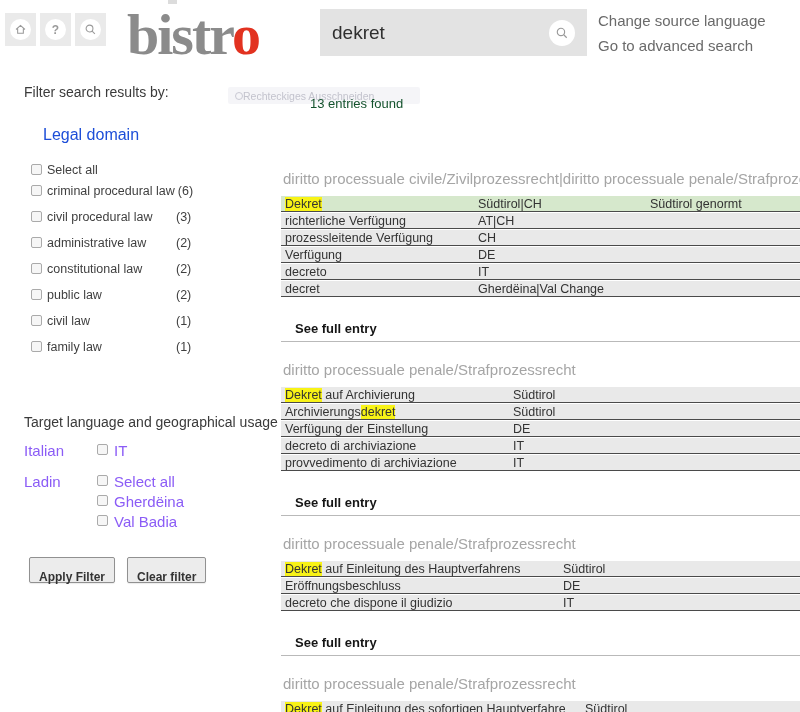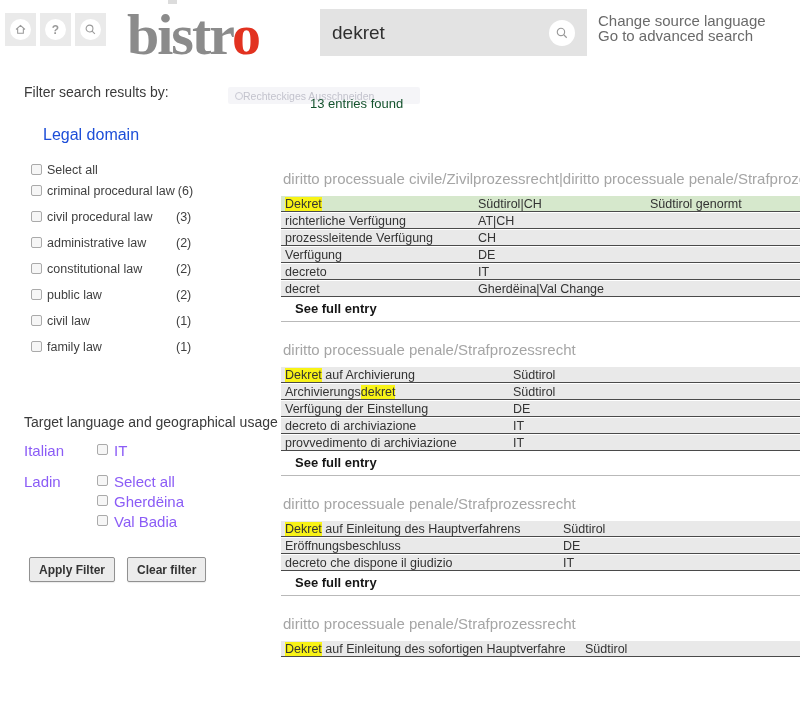--- a/index.html
+++ b/index.html
@@ -26,21 +26,21 @@
   .logo{position:absolute;left:127px;top:0;height:70px;line-height:70px;
     font-family:"Liberation Serif","DejaVu Serif",serif;font-weight:bold;
     font-size:58px;color:#8b8b8b;letter-spacing:-2px;cursor:pointer;}
   .logo .o{color:var(--accent);}
   .searchbox{position:absolute;left:320px;top:9px;width:267px;height:47px;background:#e3e3e3;}
   .searchbox input{position:absolute;inset:0;width:100%;height:100%;border:0;background:transparent;
     font-family:"Liberation Sans",sans-serif;font-size:19px;color:#2f2f2f;
     padding:0 44px 0 12px;outline:none;}
   .search-btn{position:absolute;right:12px;top:11px;width:26px;height:26px;background:#fff;
     border-radius:50%;display:flex;align-items:center;justify-content:center;cursor:pointer;}
-  .hlinks{position:absolute;left:598px;top:13px;display:flex;flex-direction:column;}
+  .hlinks{position:absolute;left:598px;top:13px;display:flex;flex-direction:column;gap:10px;}
   .hlinks a{font-size:15px;color:#6a6a6a;line-height:15px;text-decoration:none;cursor:pointer;white-space:nowrap;}
   
   .ghost{position:absolute;left:228px;top:87px;width:192px;height:17px;
     background:rgba(243,243,247,0.85);border-radius:2px;display:flex;align-items:center;
     padding-left:7px;font-size:10.5px;color:#c3c3cd;z-index:1;}
   .ghost-circle{width:8px;height:8px;border:1px solid #c9c9d3;border-radius:50%;flex:none;}
   
   .sidebar{position:absolute;left:0;top:70px;width:281px;height:642px;background:#fff;}
   .sb-title{position:absolute;left:24px;top:14px;font-size:14px;color:#3a3a3a;}
   .ld-title{position:absolute;left:43px;top:56px;font-size:16px;color:#1d4ed8;}
@@ -55,40 +55,40 @@
   .tg-row{position:relative;height:20px;font-size:15px;color:#8b5cf6;line-height:15px;}
   .row-italian{position:absolute;left:24px;top:373px;width:240px;}
   .ladin-block{position:absolute;left:24px;top:404px;width:240px;}
   .tg-label{position:absolute;left:0;top:0;}
   .tg-cb{position:absolute;left:73px;top:1px;width:11px;height:11px;background:#f6f6f6;
     border:1px solid #aaa;border-radius:2px;cursor:pointer;}
   .tg-opt{position:absolute;left:90px;top:0;white-space:nowrap;}
   .sb-buttons{position:absolute;left:29px;top:487px;display:flex;gap:12px;}
   .sb-buttons button{height:25px;font-family:"Liberation Sans",sans-serif;font-size:12px;font-weight:600;
     color:#333;background:#ececec;border:1px solid #919191;border-radius:2px;
-    padding:4px 9px;cursor:pointer;box-shadow:0 1px 1px rgba(0,0,0,0.08);}
+    padding:12px 9px;cursor:pointer;box-shadow:0 1px 1px rgba(0,0,0,0.08);}
   
   .main{position:absolute;left:281px;top:70px;width:519px;height:642px;overflow:hidden;z-index:2;}
   .summary{position:absolute;left:29px;top:26px;font-size:13px;color:#14532d;}
   .groups{position:absolute;left:0;top:100px;width:519px;}
   .group-domain{margin:0 0 8px 2px;font-size:15px;line-height:18px;color:#a5a5a5;
     white-space:nowrap;overflow:hidden;}
   .trow{display:flex;height:16px;line-height:16px;font-size:12.5px;color:#333;
     background:var(--rowgray);border-bottom:1px solid #4a4a4a;margin-bottom:1px;padding-left:4px;}
   .trow.green{background:var(--green);}
   .term{white-space:nowrap;overflow:hidden;flex:none;}
   .lang{white-space:nowrap;flex:none;margin-left:20px;}
   .note{white-space:nowrap;}
   .g1 .term{width:173px}.g1 .lang{width:172px}
   .g2 .term{width:208px}
   .g3 .term{width:258px}
   .g4 .term{width:280px}
   .hl{background:var(--hl);}
   .hl:empty{display:none;}
-  .sfe{display:inline-block;margin:3px 0 0 14px;font-size:13px;font-weight:bold;
+  .sfe{display:inline-block;margin:23px 0 0 14px;font-size:13px;font-weight:bold;
     color:#151515;text-decoration:none;cursor:pointer;}
   .sfe-rule{border:0;border-top:1px solid #b9b9b9;margin:4px 0 19px 0;height:0;}
   svg{display:block;}
 </style>
 </head>
 <body>
 
 <div class="header">
   <div class="artifact"></div>
 

